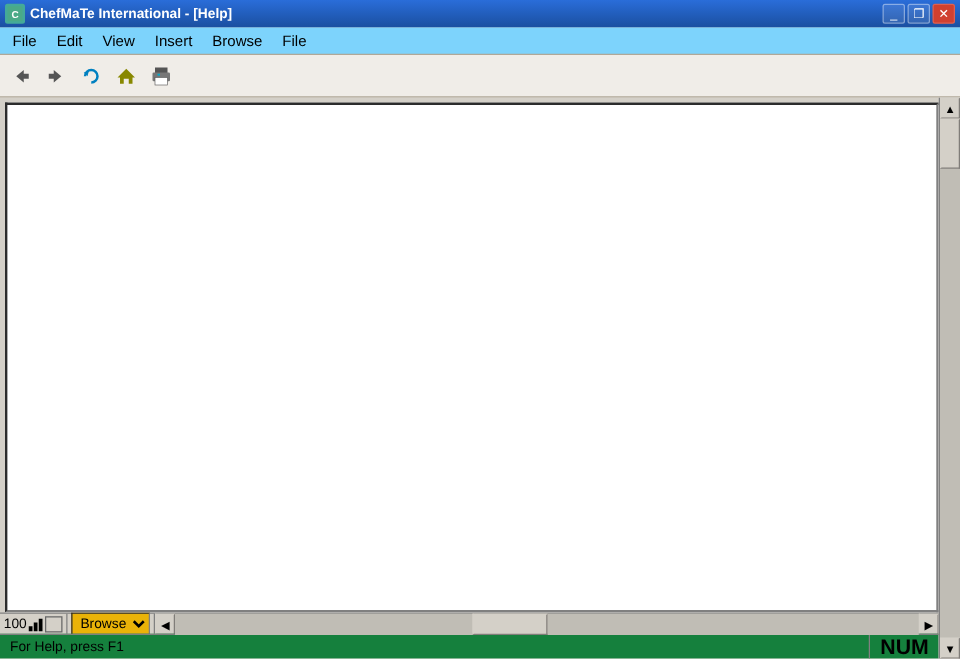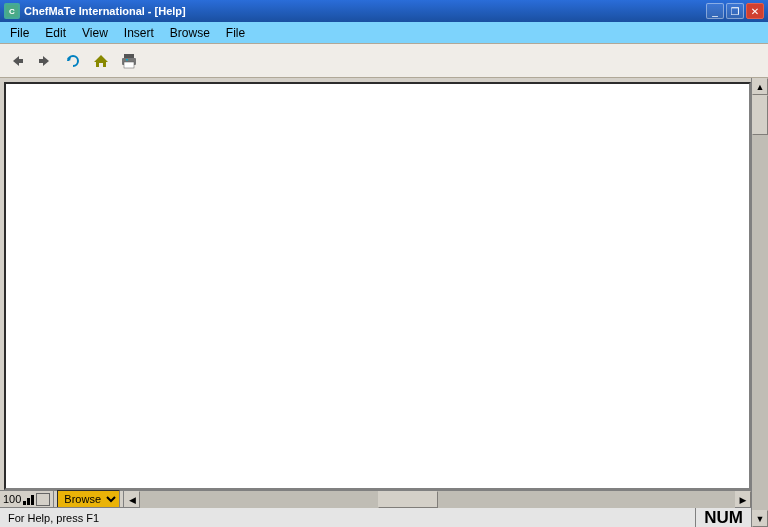--- a/index.html
+++ b/index.html
@@ -246,21 +246,21 @@
     .scrollbar-row {
       display: flex;
       height: 17px;
       background: #d4d0c8;
       border-top: 1px solid #808080;
     }
     .status-row {
       display: flex;
       align-items: center;
       height: 20px;
-      background: #e5e5e5;
+      background: #15803d;
       border-top: 1px solid #808080;
     }
 
     .panel-with-scroll {
       display: flex;
       flex: 1;
       overflow: hidden;
     }
     .inner-panel-area {
       display: flex;

